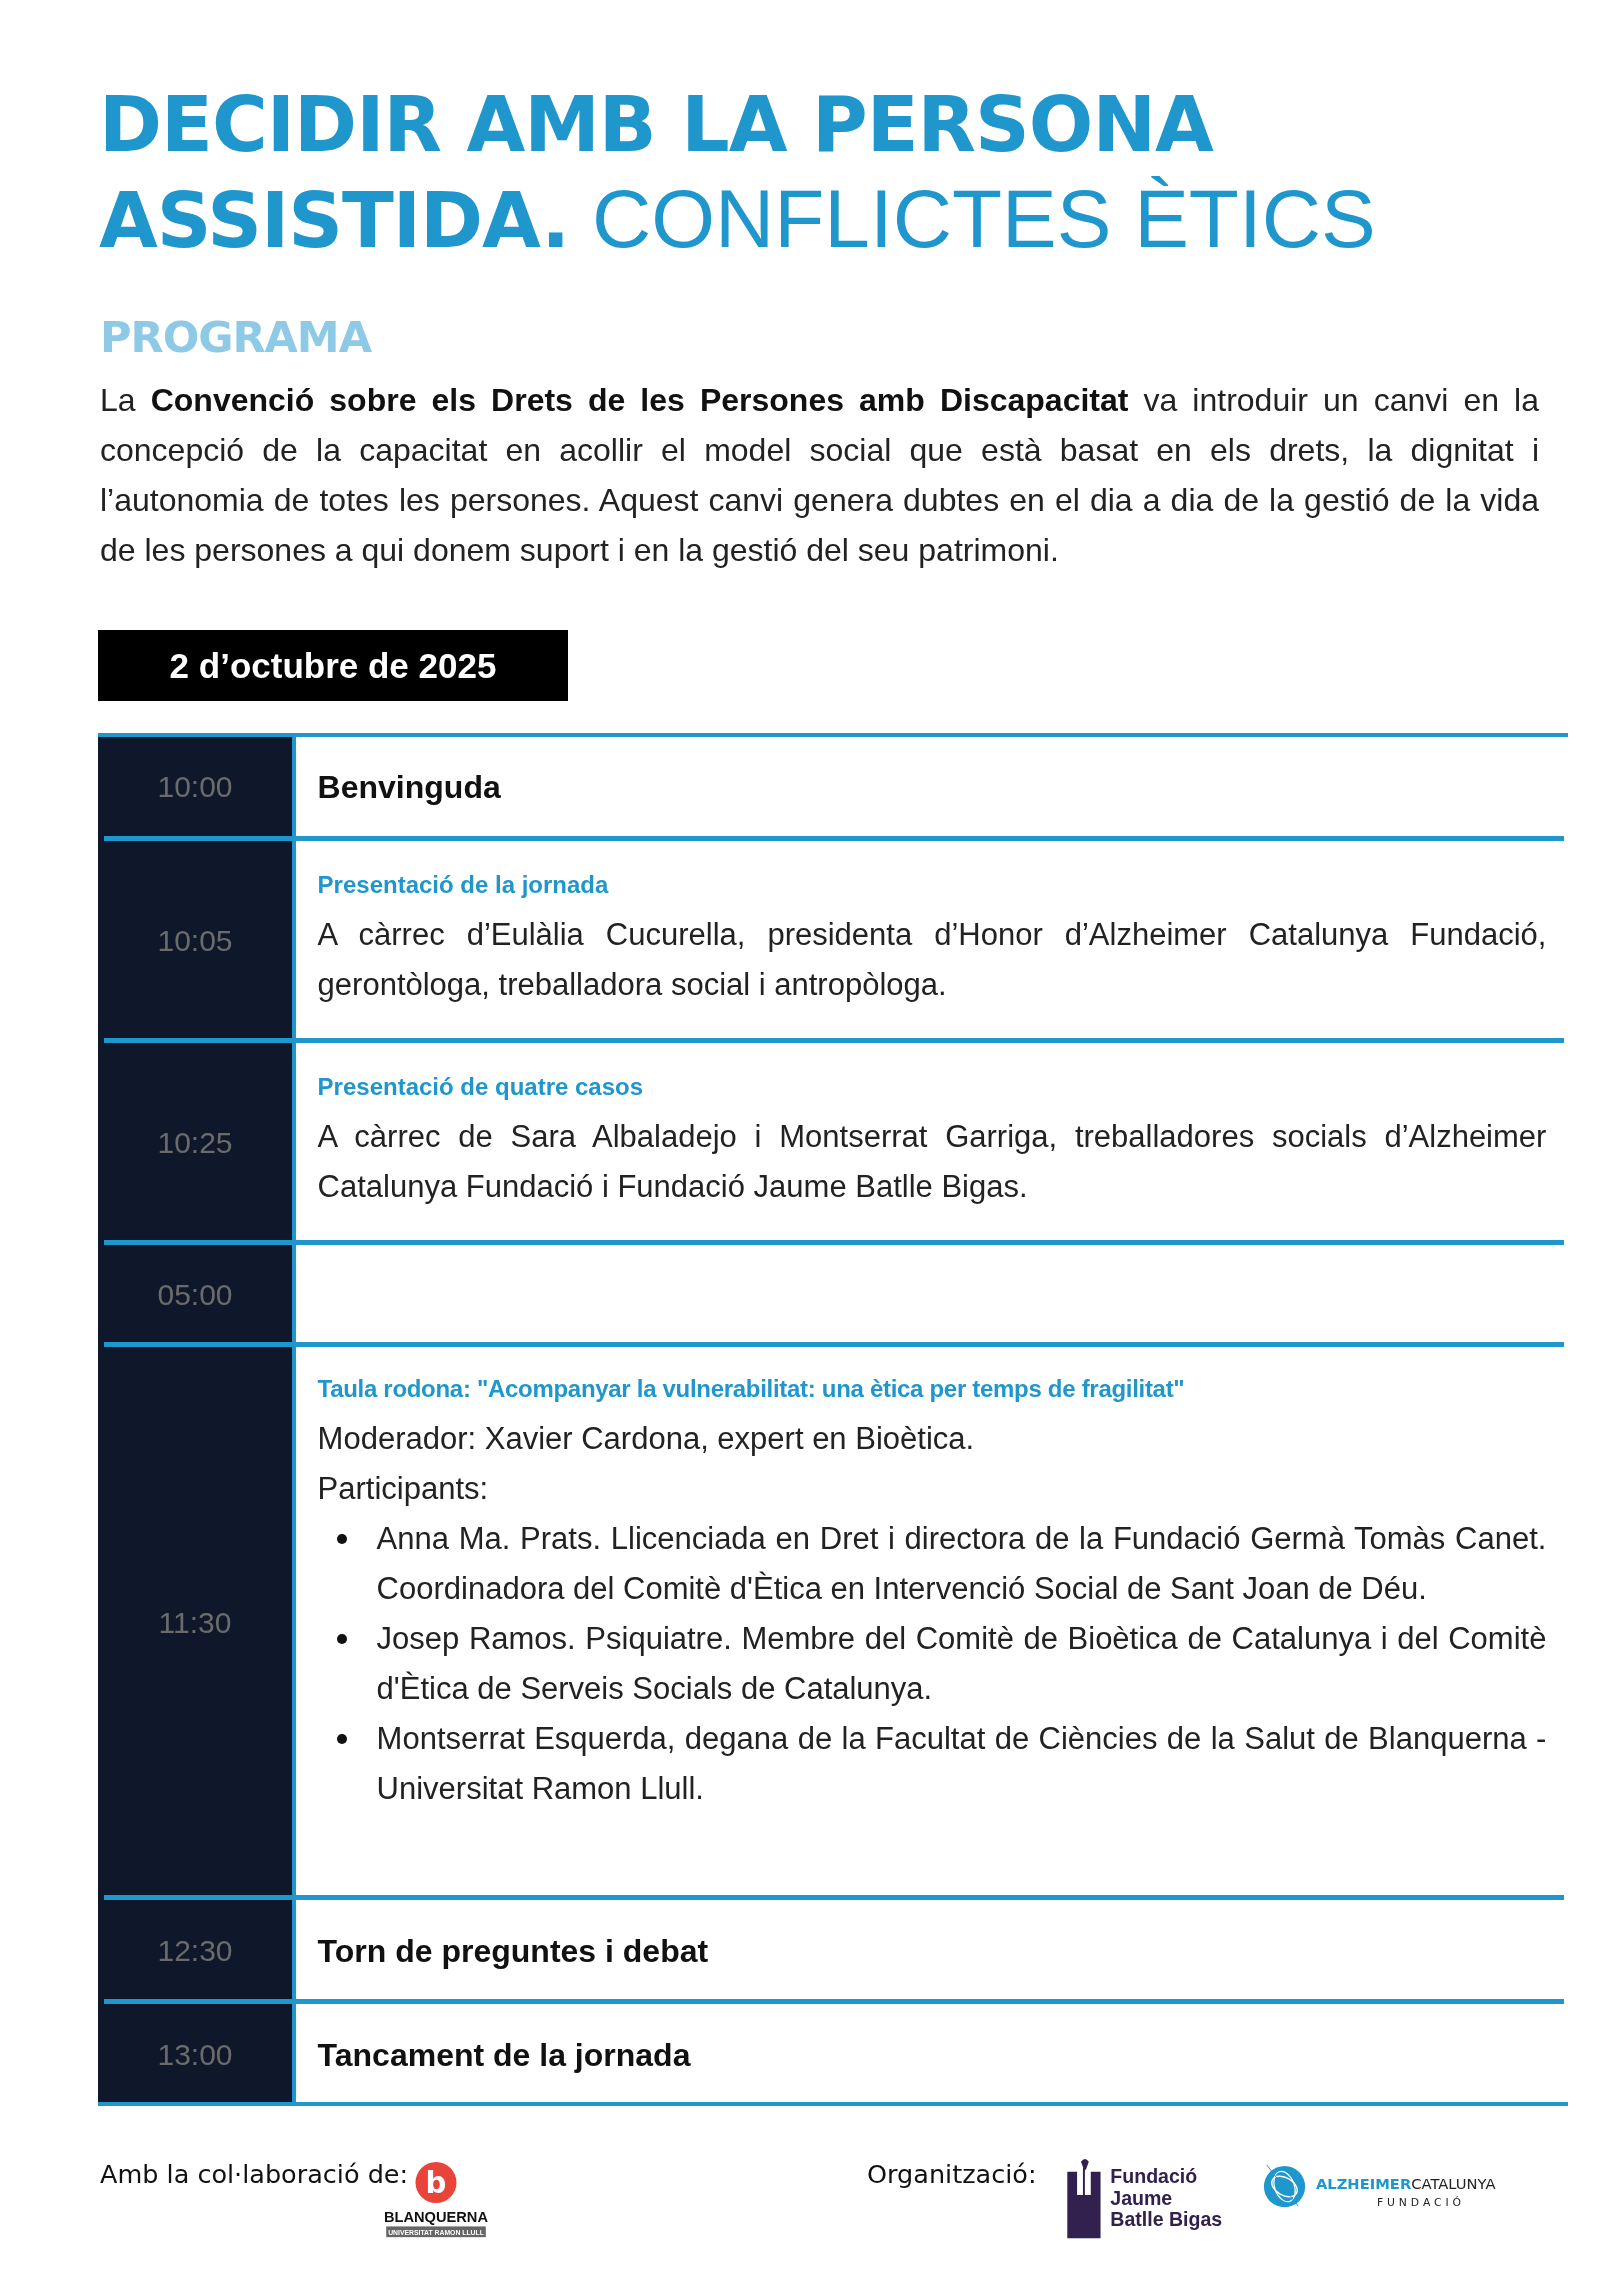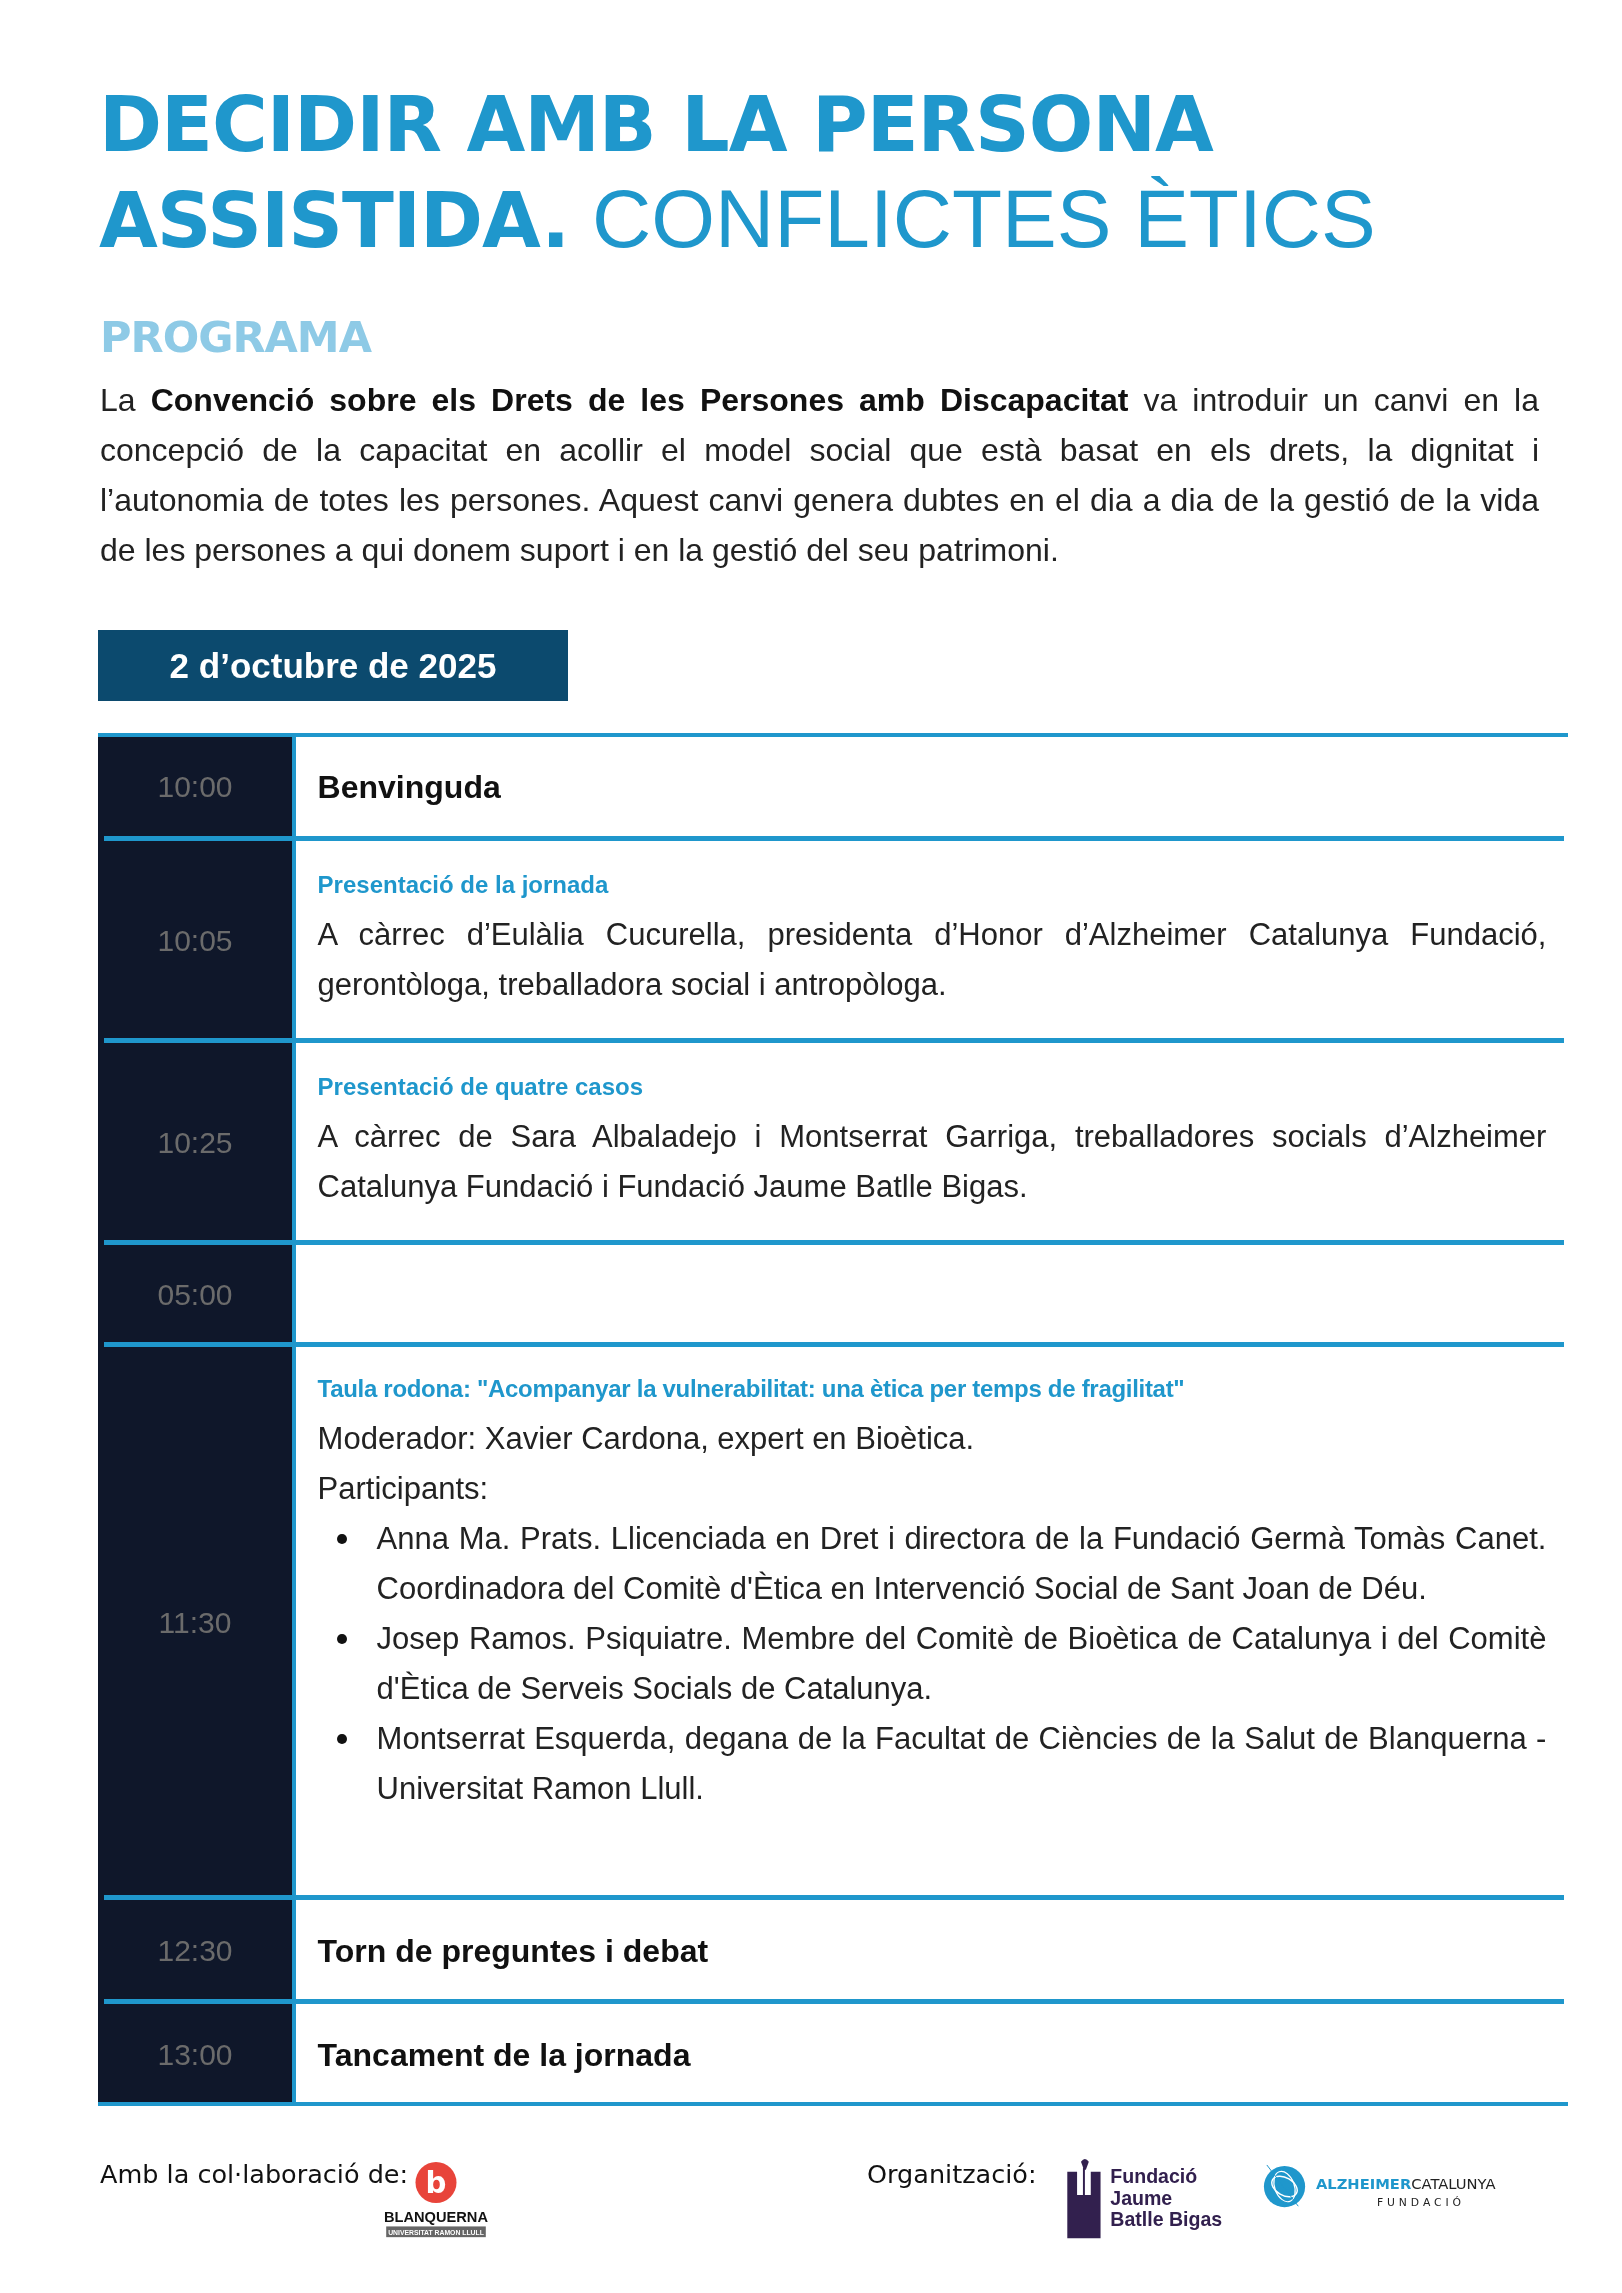--- a/index.html
+++ b/index.html
@@ -20,21 +20,21 @@
       font-size: 43px; color: #8ecae6; letter-spacing: -1px;
     }
     .intro {
       position: absolute; left: 100px; top: 375px; width: 1439px; margin: 0;
       font-size: 32px; line-height: 50px; color: #222; text-align: justify;
       font-family: "Liberation Sans", sans-serif;
     }
     .intro b { font-weight: bold; color: #111; }
     .date-box {
       position: absolute; left: 98px; top: 630px; width: 470px; height: 71px;
-      background: #0c4a6e; color: #fff;
+      background: #000000; color: #fff;
       font-size: 35px; font-weight: bold; line-height: 71px; text-align: center;
       font-family: "Liberation Sans", sans-serif;
     }
     .table {
       position: absolute; left: 98px; top: 733px; width: 1470px;
       border-top: 4.9px solid #1f97cc; border-bottom: 4.9px solid #1f97cc;
     }
     .row { display: flex; position: relative; }
     .row + .row::before {
       content: ""; position: absolute; left: 5.9px; right: 3.9px; top: 0; height: 4.9px; background: #1f97cc;

